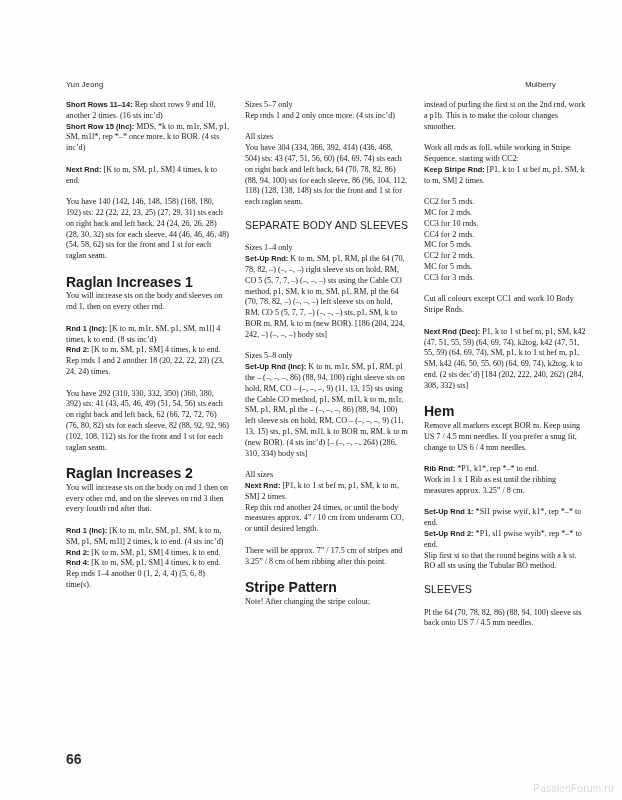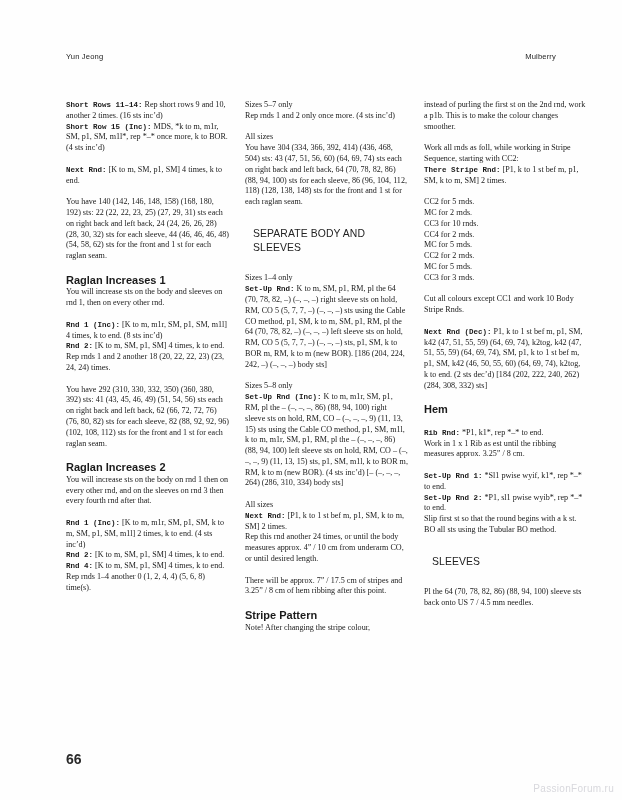--- a/index.html
+++ b/index.html
@@ -30,21 +30,21 @@
     right: 66px;
     height: 12px;
     display: flex;
     justify-content: space-between;
     align-items: baseline;
     font-family: "Liberation Sans", sans-serif;
     font-size: 7.6px;
     letter-spacing: 0.02em;
     color: #252525;
   }
-  .running-head .rh-left { text-align: left; }
+  .running-head .rh-left { text-align: left; margin-top: 28px; }
   .running-head .rh-right { text-align: right; }
 
   
   .columns {
     position: absolute;
     top: 100px;
     left: 66px;
     width: 490px;
     height: 640px;
     display: grid;
@@ -58,36 +58,36 @@
     overflow: hidden;
   }
 
   p {
     margin: 0 0 0 0;
     text-indent: 0;
     hyphens: none;
   }
   .blank { height: 10.8px; }
 
-  .lbl { font-family: Liberation Mono, monospace; font-weight: bold; font-size: 7.5px; }
+  .lbl { font-family: Liberation Sans, sans-serif; font-weight: bold; font-size: 7.5px; }
   .ital-serif { font-family: "Liberation Serif", serif; }
 
   h2.section {
     font-family: "Liberation Sans", sans-serif;
     font-weight: 400;
     font-size: 10.4px;
     letter-spacing: 0.01em;
-    margin: 8px;
+    margin: 0;
     padding: 0;
     color: #222;
   }
   h3.sub {
     font-family: "Liberation Sans", sans-serif;
     font-weight: bold;
-    font-size: 11px;
+    font-size: 14px;
     margin: 0;
     padding: 0;
     color: #1a1a1a;
   }
 
   
   .folio {
     position: absolute;
     left: 66px;
     bottom: 33px;
@@ -166,36 +166,37 @@
         <div class="blank"></div>
         <p>There will be approx. 7” / 17.5 cm of stripes and 3.25” / 8 cm of hem ribbing after this point.</p>
         <div class="blank"></div>
         <h3 class="sub">Stripe Pattern</h3>
         <p><span class="ital-serif">Note!</span> After changing the stripe colour,</p>
       </div>
     <div class="col">
         <p>instead of purling the first st on the 2nd rnd, work a p1b. This is to make the colour changes smoother.</p>
         <div class="blank"></div>
         <p>Work all rnds as foll, while working in Stripe Sequence, starting with CC2:</p>
-        <p><span class="lbl">There Stripe Rnd:</span> [P1, k to 1 st bef m, p1, SM, k to m, SM] 2 times.</p>
+        <p><span class="lbl">Keep Stripe Rnd:</span> [P1, k to 1 st bef m, p1, SM, k to m, SM] 2 times.</p>
         <div class="blank"></div>
         <p>CC2 for 5 rnds.</p>
         <p>MC for 2 rnds.</p>
         <p>CC3 for 10 rnds.</p>
         <p>CC4 for 2 rnds.</p>
         <p>MC for 5 rnds.</p>
         <p>CC2 for 2 rnds.</p>
         <p>MC for 5 rnds.</p>
         <p>CC3 for 3 rnds.</p>
         <div class="blank"></div>
         <p>Cut all colours except CC1 and work 10 Body Stripe Rnds.</p>
         <div class="blank"></div>
         <p><span class="lbl">Next Rnd (Dec):</span> P1, k to 1 st bef m, p1, SM, k42 (47, 51, 55, 59) (64, 69, 74), k2tog, k42 (47, 51, 55, 59) (64, 69, 74), SM, p1, k to 1 st bef m, p1, SM, k42 (46, 50, 55, 60) (64, 69, 74), k2tog, k to end. (2 sts dec’d) [184 (202, 222, 240, 262) (284, 308, 332) sts]</p>
         <div class="blank"></div>
         <h3 class="sub">Hem</h3>
+        <p>Remove all markers except BOR m. Keep using US 7 / 4.5 mm needles. If you prefer a snug fit, change to US 6 / 4 mm needles.</p>
         <div class="blank"></div>
         <p><span class="lbl">Rib Rnd:</span> *P1, k1*, rep *–* to end.</p>
         <p>Work in 1 x 1 Rib as est until the ribbing measures approx. 3.25” / 8 cm.</p>
         <div class="blank"></div>
         <p><span class="lbl">Set-Up Rnd 1:</span> *Sl1 pwise wyif, k1*, rep *–* to end.</p>
         <p><span class="lbl">Set-Up Rnd 2:</span> *P1, sl1 pwise wyib*, rep *–* to end.</p>
         <p>Slip first st so that the round begins with a k st. BO all sts using the Tubular BO method.</p>
         <div class="blank"></div>
         <h2 class="section">SLEEVES</h2>
         <div class="blank"></div>

